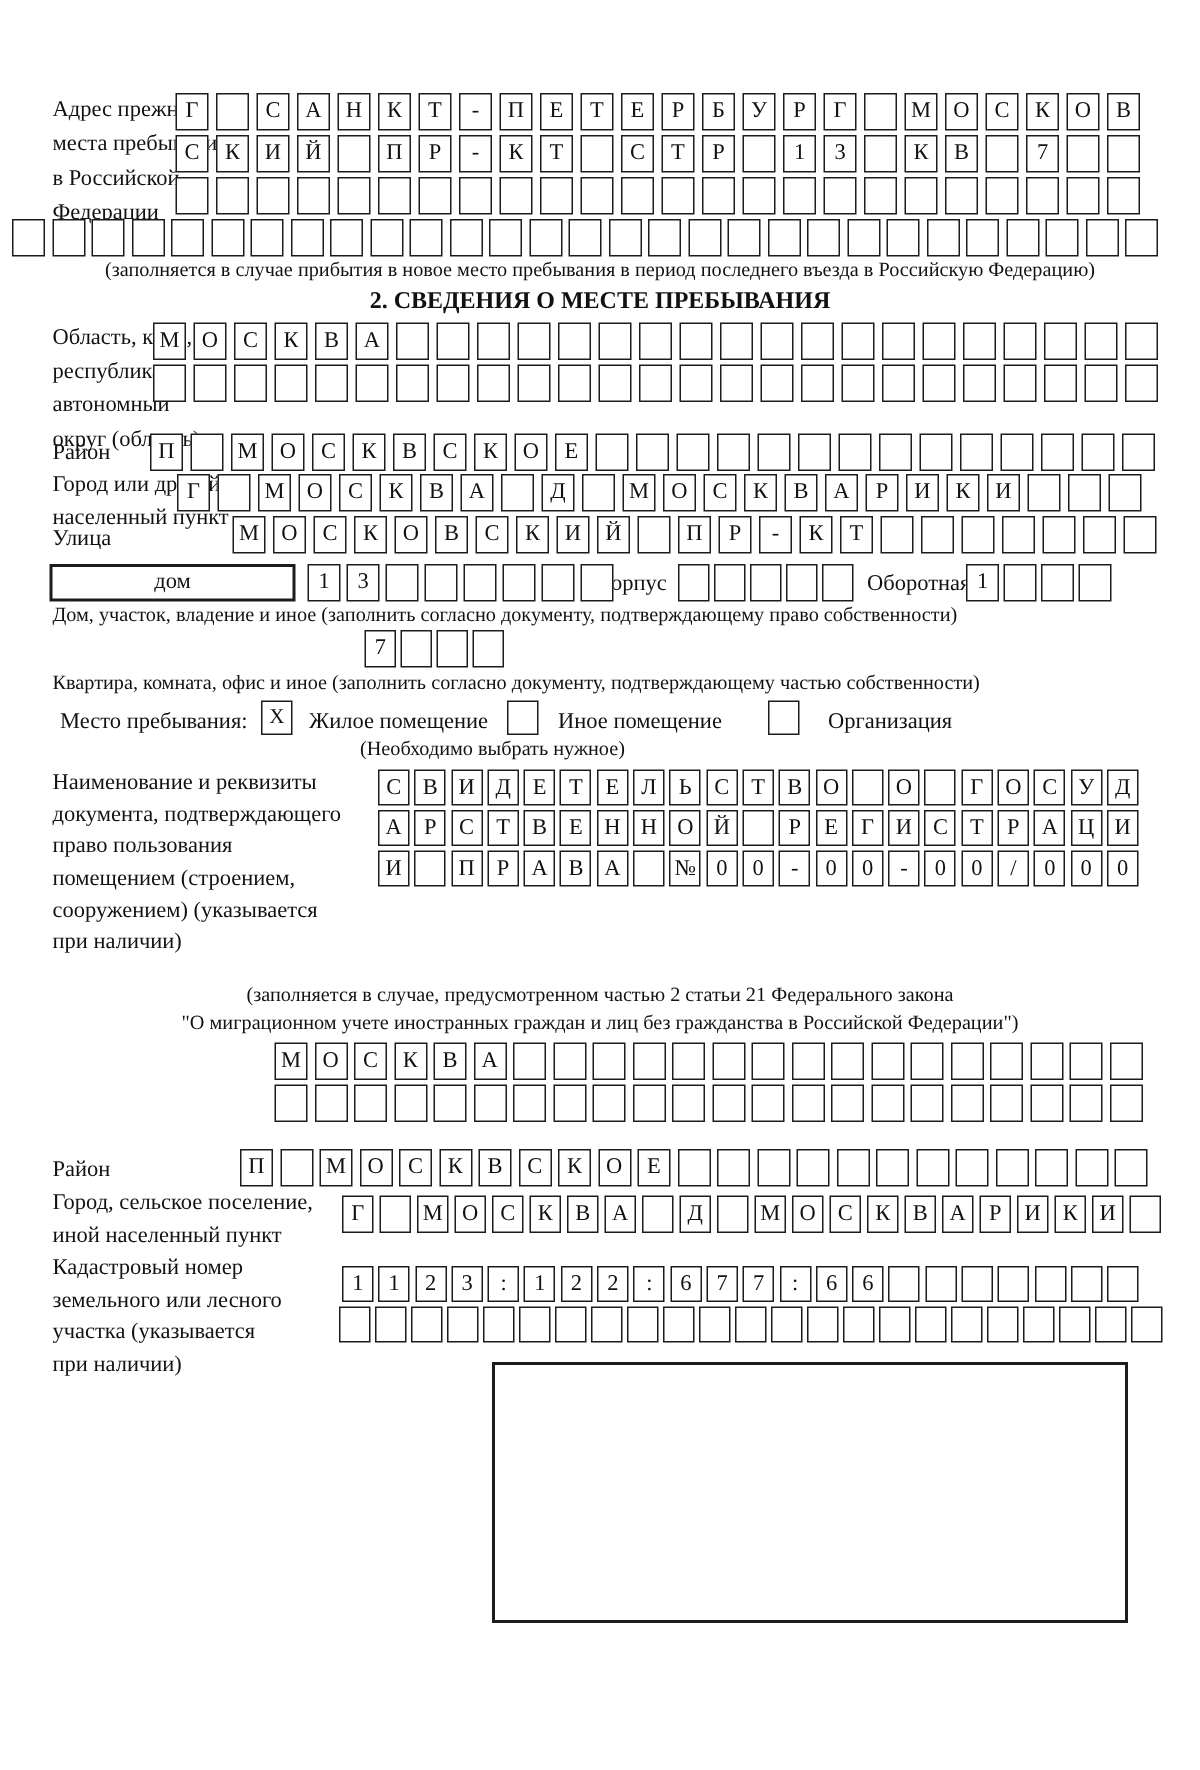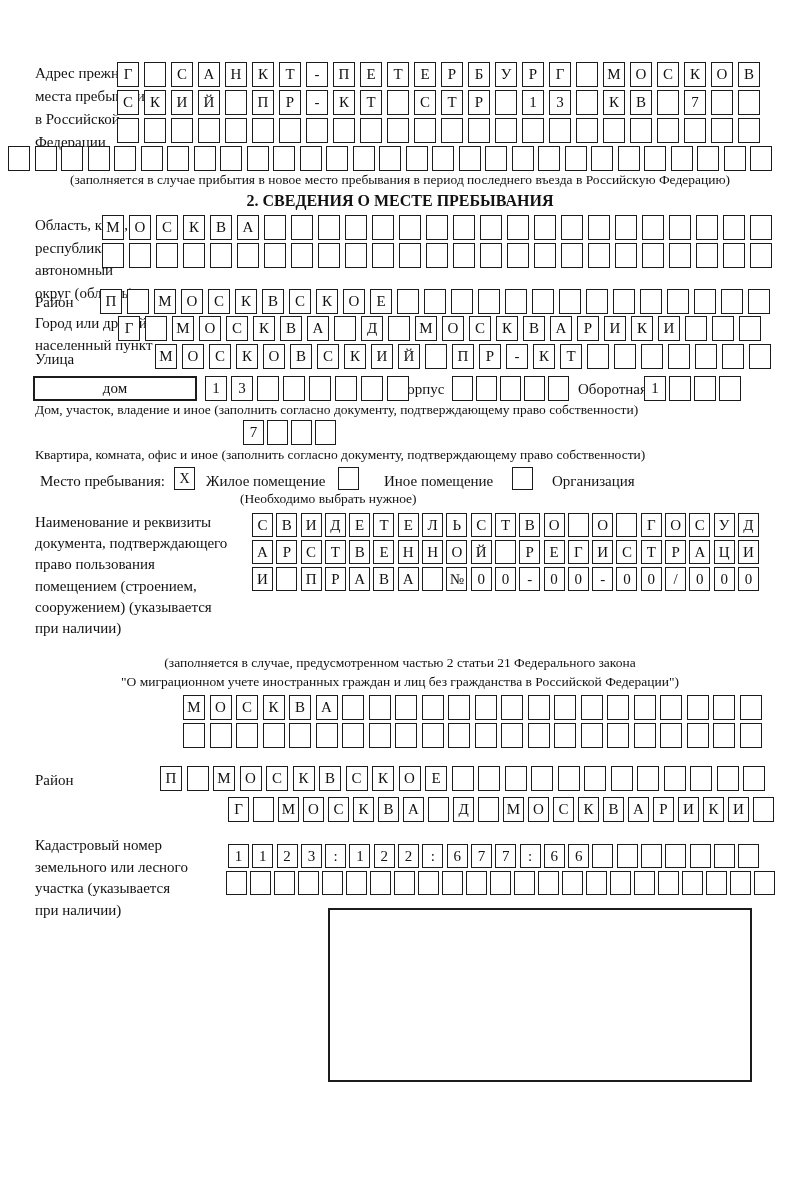--- a/index.html
+++ b/index.html
@@ -49,42 +49,44 @@
   <div class="abs lbl" style="left:35px;top:291px;">Район</div>
   <div class="abs lbl" style="left:35px;top:312px;line-height:22px;">Город или другой
 населенный пункт</div>
   <div class="abs lbl" style="left:35px;top:348px;">Улица</div>
 
   <div class="widebox" style="left:33px;top:376px;width:164px;height:25px;">дом</div>
   <div class="abs lbl" style="left:398px;top:378px;">Корпус</div>
   <div class="abs lbl" style="left:578px;top:378px;">Оборотная</div>
   <div class="abs cap" style="left:35px;top:402px;">Дом, участок, владение и иное (заполнить согласно документу, подтверждающему право собственности)</div>
 
-  <div class="abs cap" style="left:35px;top:447px;">Квартира, комната, офис и иное (заполнить согласно документу, подтверждающему право собственности)</div>
+  <div class="abs cap" style="left:35px;top:447px;">Квартира, комната, офис и иное (заполнить согласно документу, подтверждающему частью собственности)</div>
 
   <div class="abs lbl" style="left:40px;top:470px;">Место пребывания:</div>
   <div class="checkbox" style="left:174px;top:467px;">X</div>
   <div class="abs lbl" style="left:206px;top:470px;">Жилое помещение</div>
   <div class="checkbox" style="left:338px;top:467px;"></div>
-  <div class="abs lbl" style="left:384px;top:470px;">Иное помещение</div>
+  <div class="abs lbl" style="left:372px;top:470px;">Иное помещение</div>
   <div class="checkbox" style="left:512px;top:467px;"></div>
   <div class="abs lbl" style="left:552px;top:470px;">Организация</div>
   <div class="abs cap" style="left:240px;top:491px;">(Необходимо выбрать нужное)</div>
 
   <div class="abs lbl" style="left:35px;top:512px;line-height:21.2px;">Наименование и реквизиты
 документа, подтверждающего
 право пользования
 помещением (строением,
 сооружением) (указывается
 при наличии)</div>
 
   <div class="abs cap center" style="top:654px;line-height:18.5px;">(заполняется в случае, предусмотренном частью 2 статьи 21 Федерального закона
 "О миграционном учете иностранных граждан и лиц без гражданства в Российской Федерации")</div>
 
   <div class="abs lbl" style="left:35px;top:769px;">Район</div>
+  <div class="abs lbl" style="left:35px;top:792px;line-height:21.5px;">Город, сельское поселение,
+иной населенный пункт</div>
   <div class="abs lbl" style="left:35px;top:835px;line-height:21.5px;">Кадастровый номер
 земельного или лесного
 участка (указывается
 при наличии)</div>
 
   <div class="stampbox" style="left:328px;top:908px;width:424px;height:174px;"></div>
 
   <div id="grid-layer">
       <div class="cellrow" style="left: 117px; top: 62px; gap: 5px;">
         <span class="cell" style="width: 22px; height: 25px;">Г</span>

